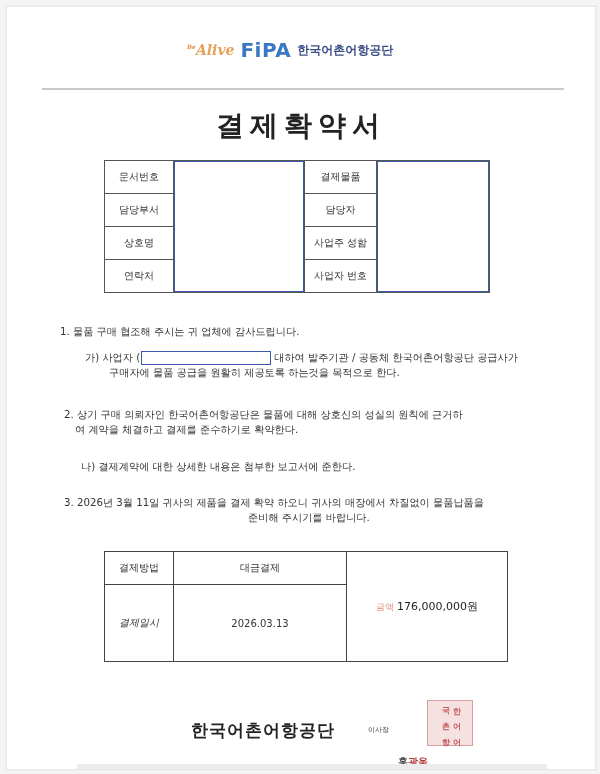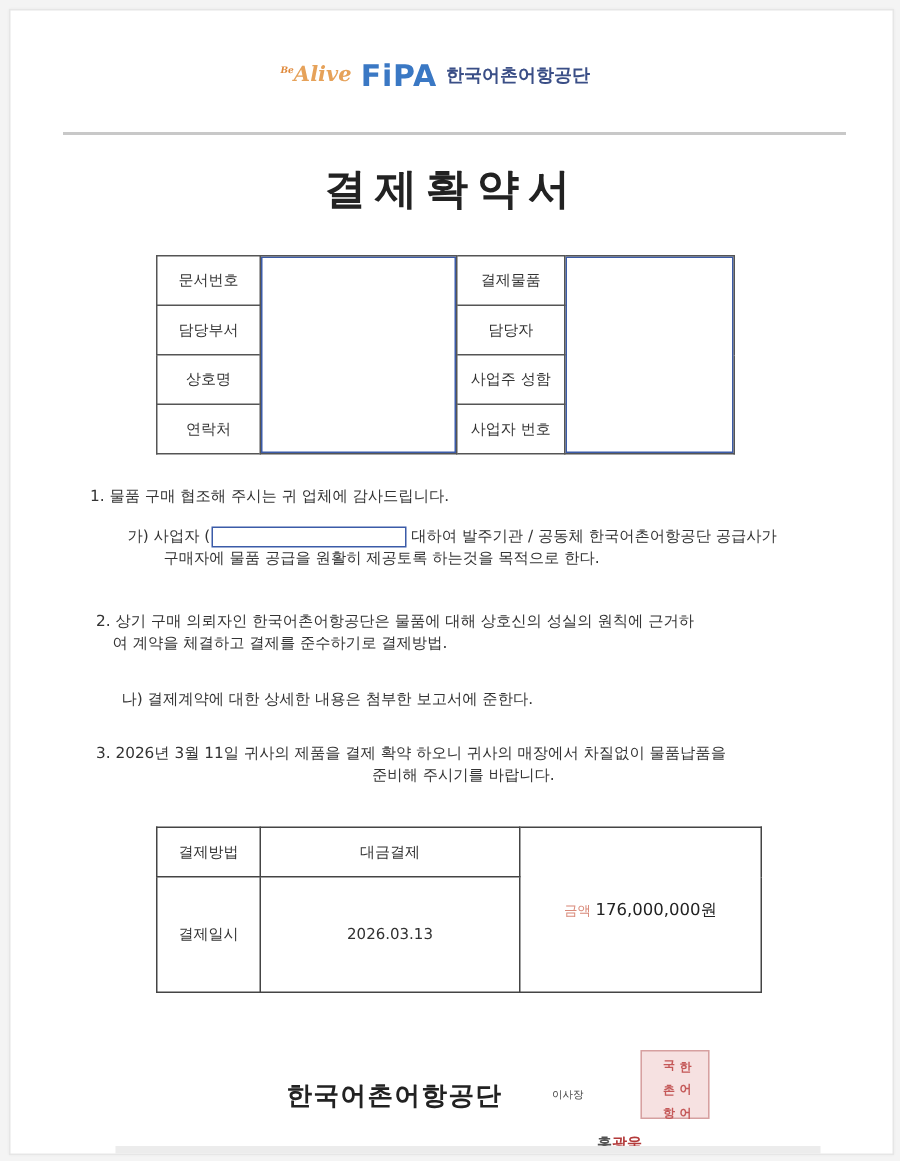--- a/index.html
+++ b/index.html
@@ -12,21 +12,21 @@
     background:#fff; border:1px solid #e6e6e6; box-shadow:0 0 2px rgba(0,0,0,0.05);
   }
   .logo { position:absolute; left:180px; top:28px; height:30px; display:flex; align-items:center; gap:6px; }
   .logo-alive { font-family:"DejaVu Serif", serif; font-style:italic; color:#e6a25a; font-size:14px; font-weight:bold; }
   .logo-alive sup { font-size:6px; color:#e08a3c; }
   .logo-fipa { font-family:"DejaVu Sans", sans-serif; font-weight:bold; color:#3a78c4; font-size:20px; letter-spacing:0.5px; }
   .logo-kr { font-size:12px; color:#3a4e86; font-weight:bold; }
   .hr { position:absolute; left:35px; top:81px; width:522px; height:2px; background:#c8c8c8; }
   .title { position:absolute; left:0; width:588px; top:100px; text-align:center; font-size:28px; font-weight:bold; letter-spacing:6px; color:#222; }
 
-  table.info { position:absolute; left:97px; top:163px; border-collapse:collapse; }
+  table.info { position:absolute; left:97px; top:153px; border-collapse:collapse; }
   table.info td { border:1.5px solid #555; height:30px; font-size:10px; text-align:center; color:#333; }
   table.info td.lbl { width:66px; }
   table.info td.lbl2 { width:69px; }
   table.info td.val { width:130px; padding:0; }
   table.info td.val2 { width:112px; padding:0; }
   .masked { width:100%; height:100%; box-sizing:border-box; border:1.5px solid #3b5ba8; background:#fff; }
 
   .para { position:absolute; font-size:10.2px; color:#333; line-height:14px; white-space:nowrap; }
   .redact { display:inline-block; width:128px; height:12px; border:1.2px solid #3b5ba8; vertical-align:middle; margin:0 3px 0 1px; background:#fff; }
 
@@ -90,38 +90,38 @@
   </tbody>
     </table>
 
   <div class="para" style="left:53px; top:318px;">1.  물품 구매 협조해 주시는 귀 업체에 감사드립니다.</div>
   <div class="para" style="left:102px; top:359px;">구매자에 물품 공급을 원활히 제공토록 하는것을 목적으로 한다.</div>
   <div class="para" style="left:78px; top:344px;">
     <span>가) 사업자 (</span><span class="redact"></span><span>대하여 발주기관 / 공동체 한국어촌어항공단 공급사가</span>
   </div>
 
   <div class="para" style="left:57px; top:401px;">2. 상기 구매 의뢰자인 한국어촌어항공단은  물품에 대해 상호신의 성실의  원칙에 근거하</div>
-  <div class="para" style="left:68px; top:416px;">여 계약을 체결하고 결제를 준수하기로 결제방법.</div>
+  <div class="para" style="left:68px; top:416px;">여 계약을 체결하고 결제를 준수하기로 확약한다.</div>
 
   <div class="para" style="left:74px; top:453px;">나) 결제계약에 대한 상세한 내용은 첨부한 보고서에 준한다.</div>
 
   <div class="para" style="left:57px; top:489px;">3. 2026년 3월 11일 귀사의 제품을 결제 확약 하오니 귀사의 매장에서 차질없이 물품납품을</div>
   <div class="para" style="left:241px; top:504px;">준비해 주시기를 바랍니다.</div>
 
   <table class="pay">
     <tbody>
         <tr>
       <td style="width:66px; height:30px;">결제방법</td>
       <td style="width:170px;">대금결제</td>
       <td rowspan="2" style="width:158px;">
         <span class="amount-lbl">금액</span><span class="amount-val">176,000,000원</span>
       </td>
     </tr>
     <tr>
-      <td style="height:74px;">결제일시</td>
+      <td style="height:74px;font-style:italic;">결제일시</td>
       <td>2026.03.13</td>
     </tr>
   </tbody>
     </table>
 
   <div class="footer-org">한국어촌어항공단</div>
   <div class="footer-title">이사장</div>
   <div class="footer-name"><span class="n1">홍</span><span class="n2">광욱</span></div>
   <div class="seal">
     <span>한국</span>

